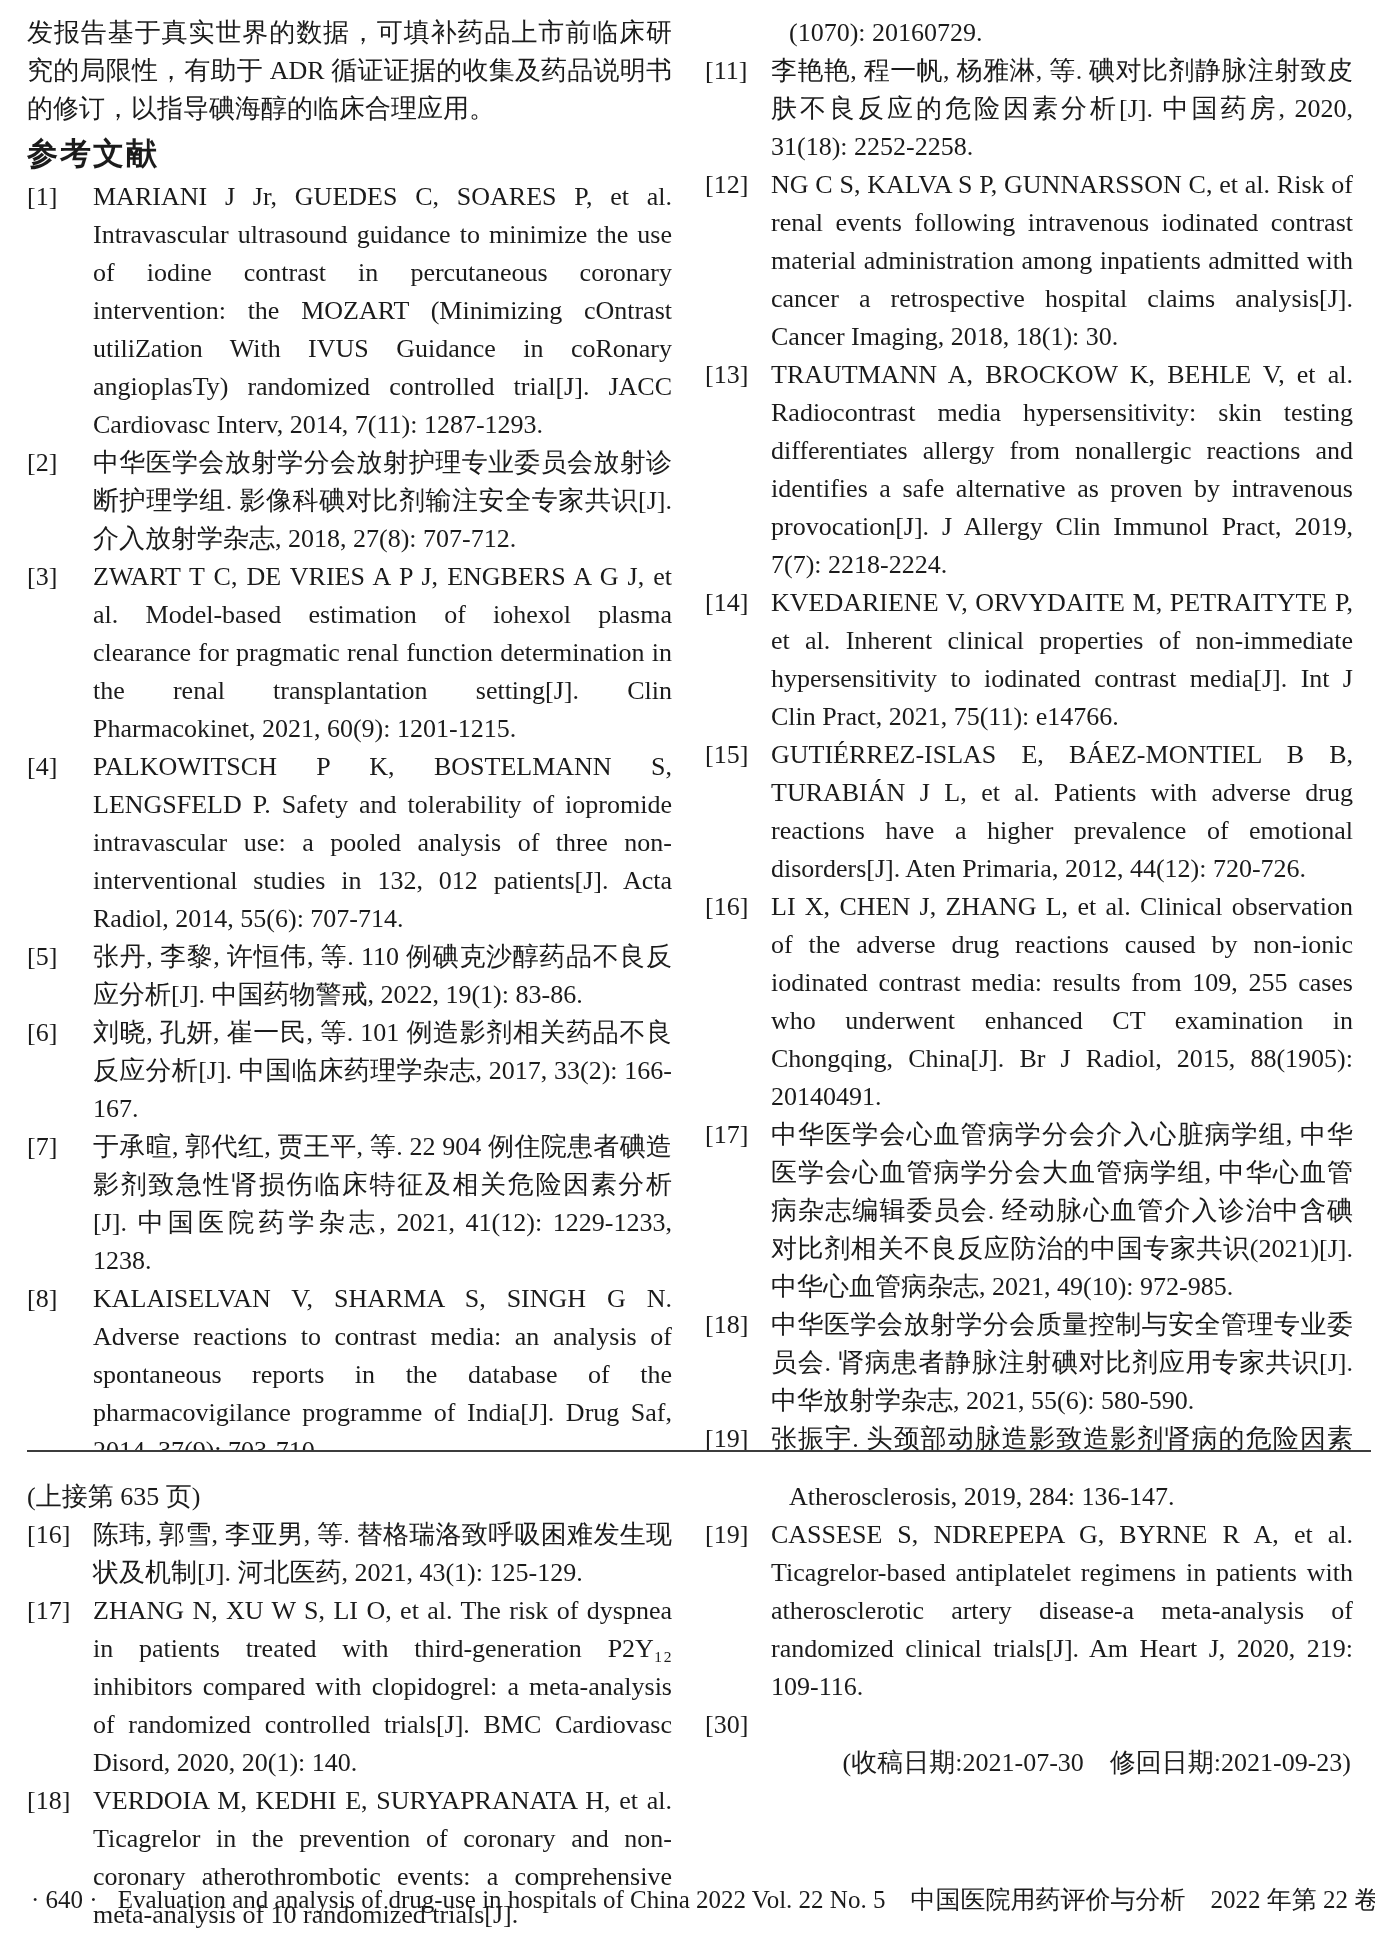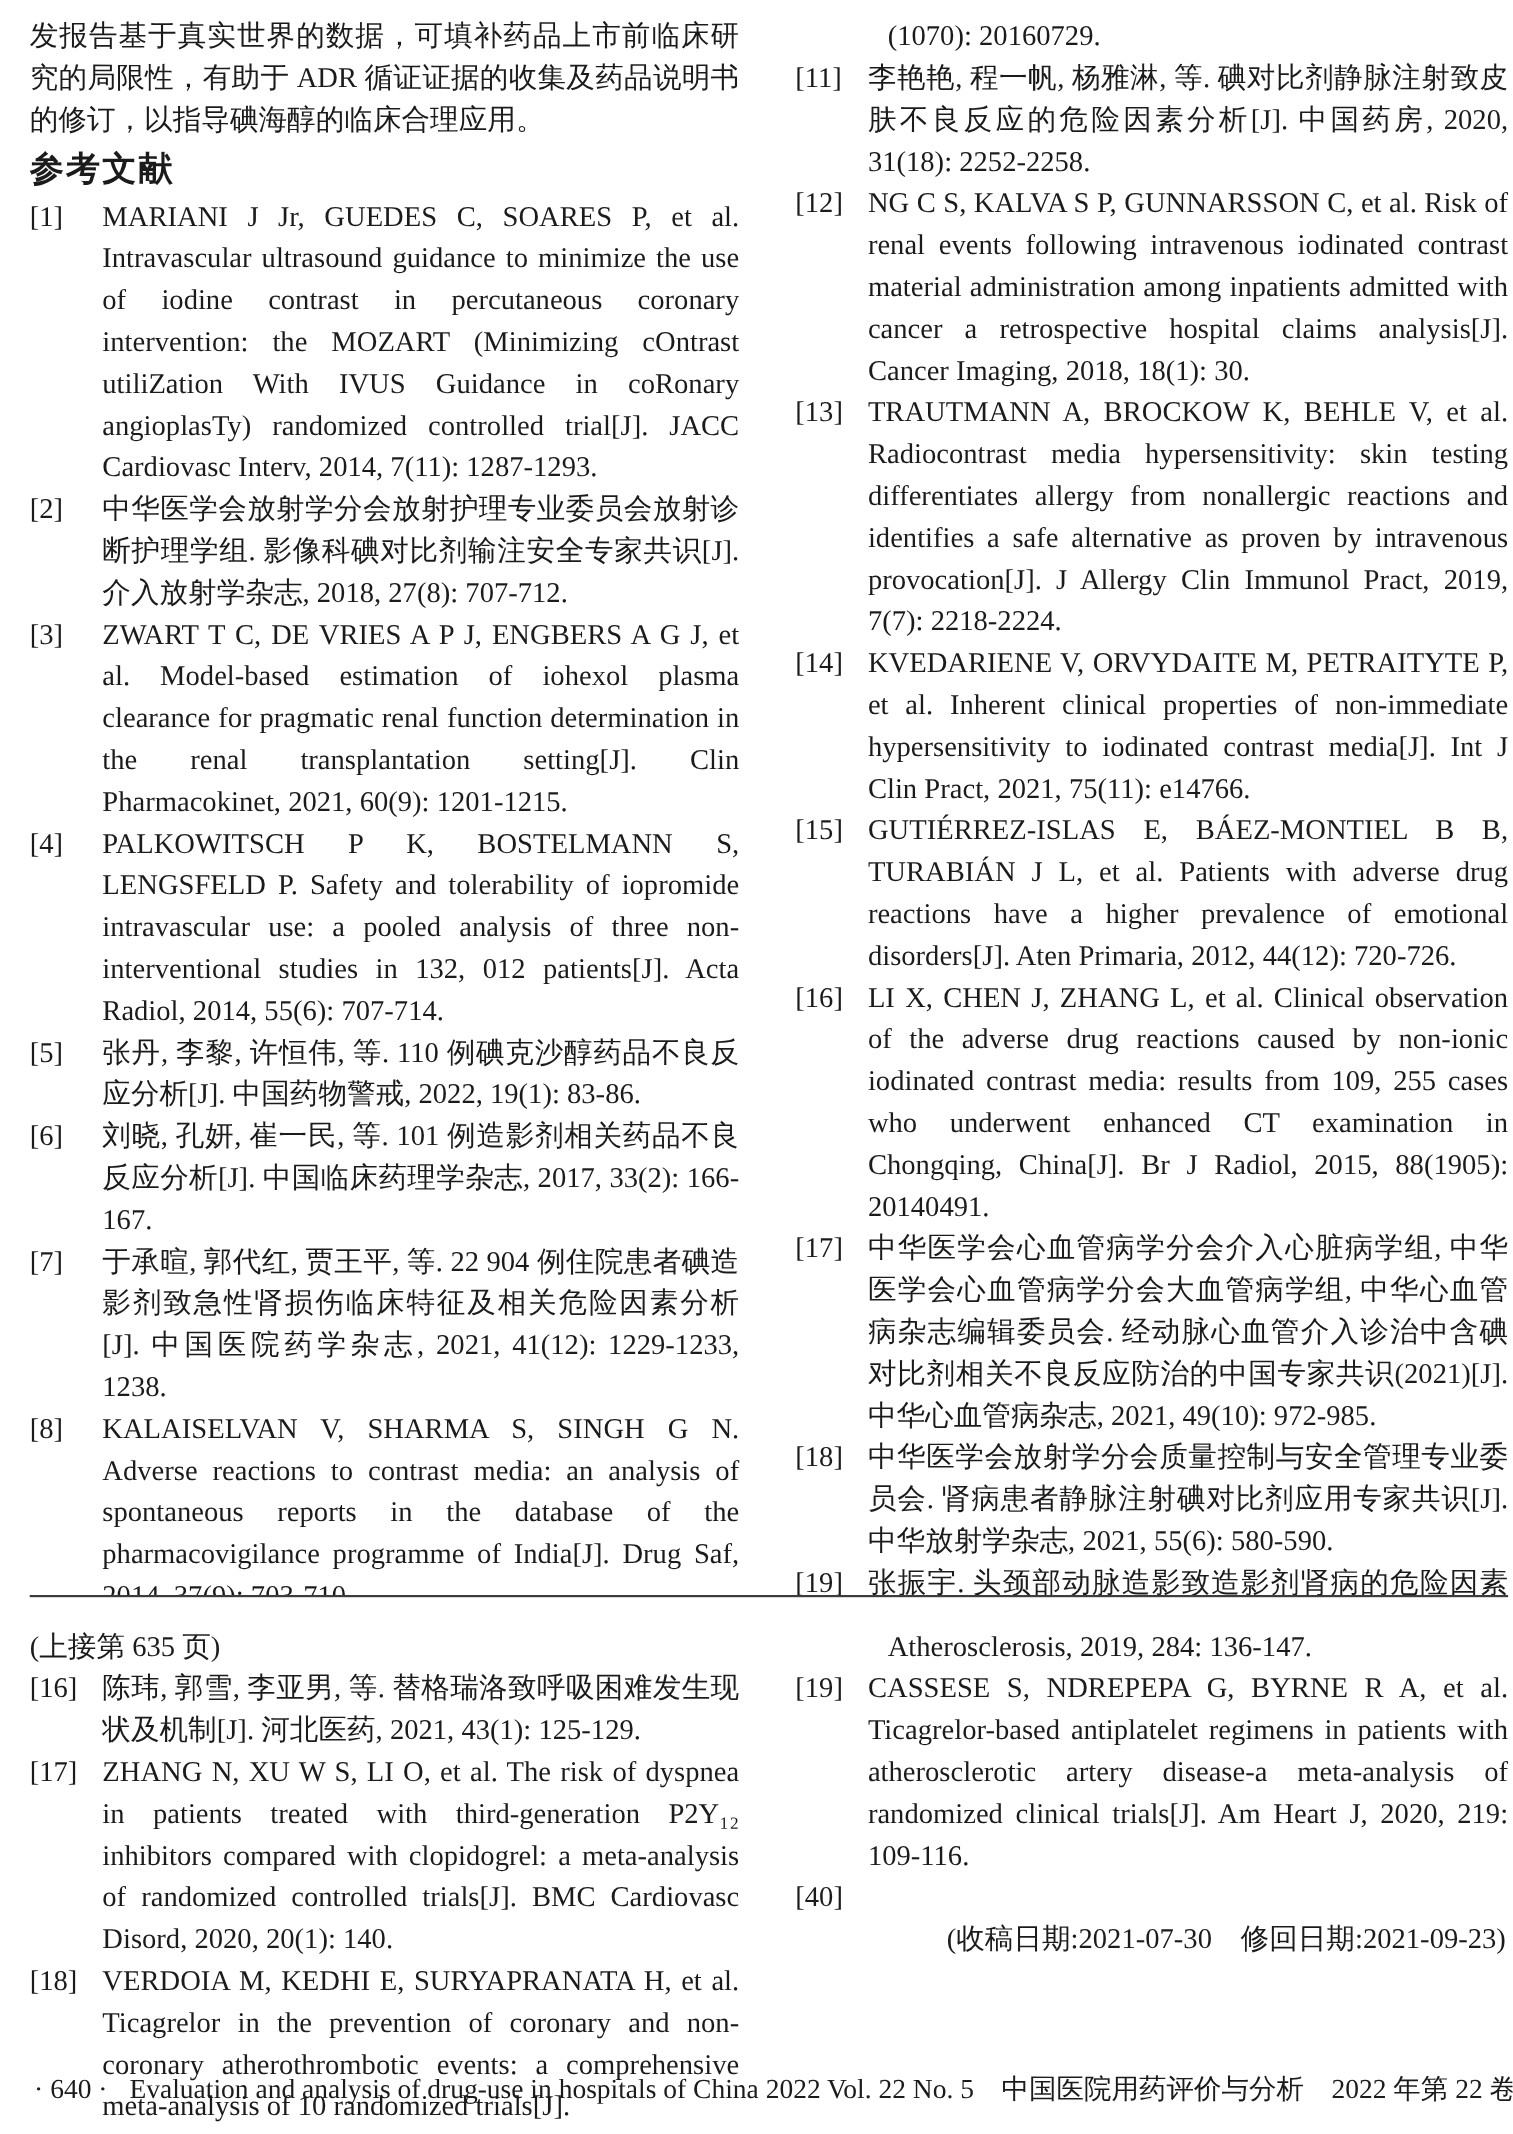--- a/index.html
+++ b/index.html
@@ -7,21 +7,21 @@
   body {
     background: #ffffff;
     color: #1b1b1b;
     font-family: "Liberation Serif", "DejaVu Serif", serif;
     font-size: 26px;
     line-height: 38px;
     position: relative;
     overflow: hidden;
   }
   .page { position: absolute; inset: 0; padding: 14px 0 0 27px; }
-  .columns { display: flex; gap: 51px; }
+  .columns { display: flex; gap: 33px; }
   .col-left  { width: 645px; flex: 0 0 645px; }
   .col-right { width: 648px; flex: 0 0 648px; }
   .top-section { height: 1436px; overflow: hidden; }
   .divider {
     border: none;
     border-top: 2px solid #3c3c3c;
     width: 1344px;
     margin: 0;
   }
   .bottom-section { margin-top: 26px; }
@@ -195,21 +195,21 @@
       <div class="col-right">
         <p class="carryover">Atherosclerosis, 2019, 284: 136-147.</p>
         <div>
 
             <div class="ref">
               <span class="ref-num">[19]</span>
               <span class="ref-body">CASSESE S, NDREPEPA G, BYRNE R A, et al. Ticagrelor-based antiplatelet regimens in patients with atherosclerotic artery disease-a meta-analysis of randomized clinical trials[J]. Am Heart J, 2020, 219: 109-116.</span>
             </div>
 
             <div class="ref">
-              <span class="ref-num">[40]</span>
+              <span class="ref-num">[30]</span>
             </div>
           </div>
         <p class="date-line">(收稿日期:2021-07-30　修回日期:2021-09-23)</p>
       </div>
 
     </div>
   </div>
 
   <div class="footer">
     <span class="footer-left">

